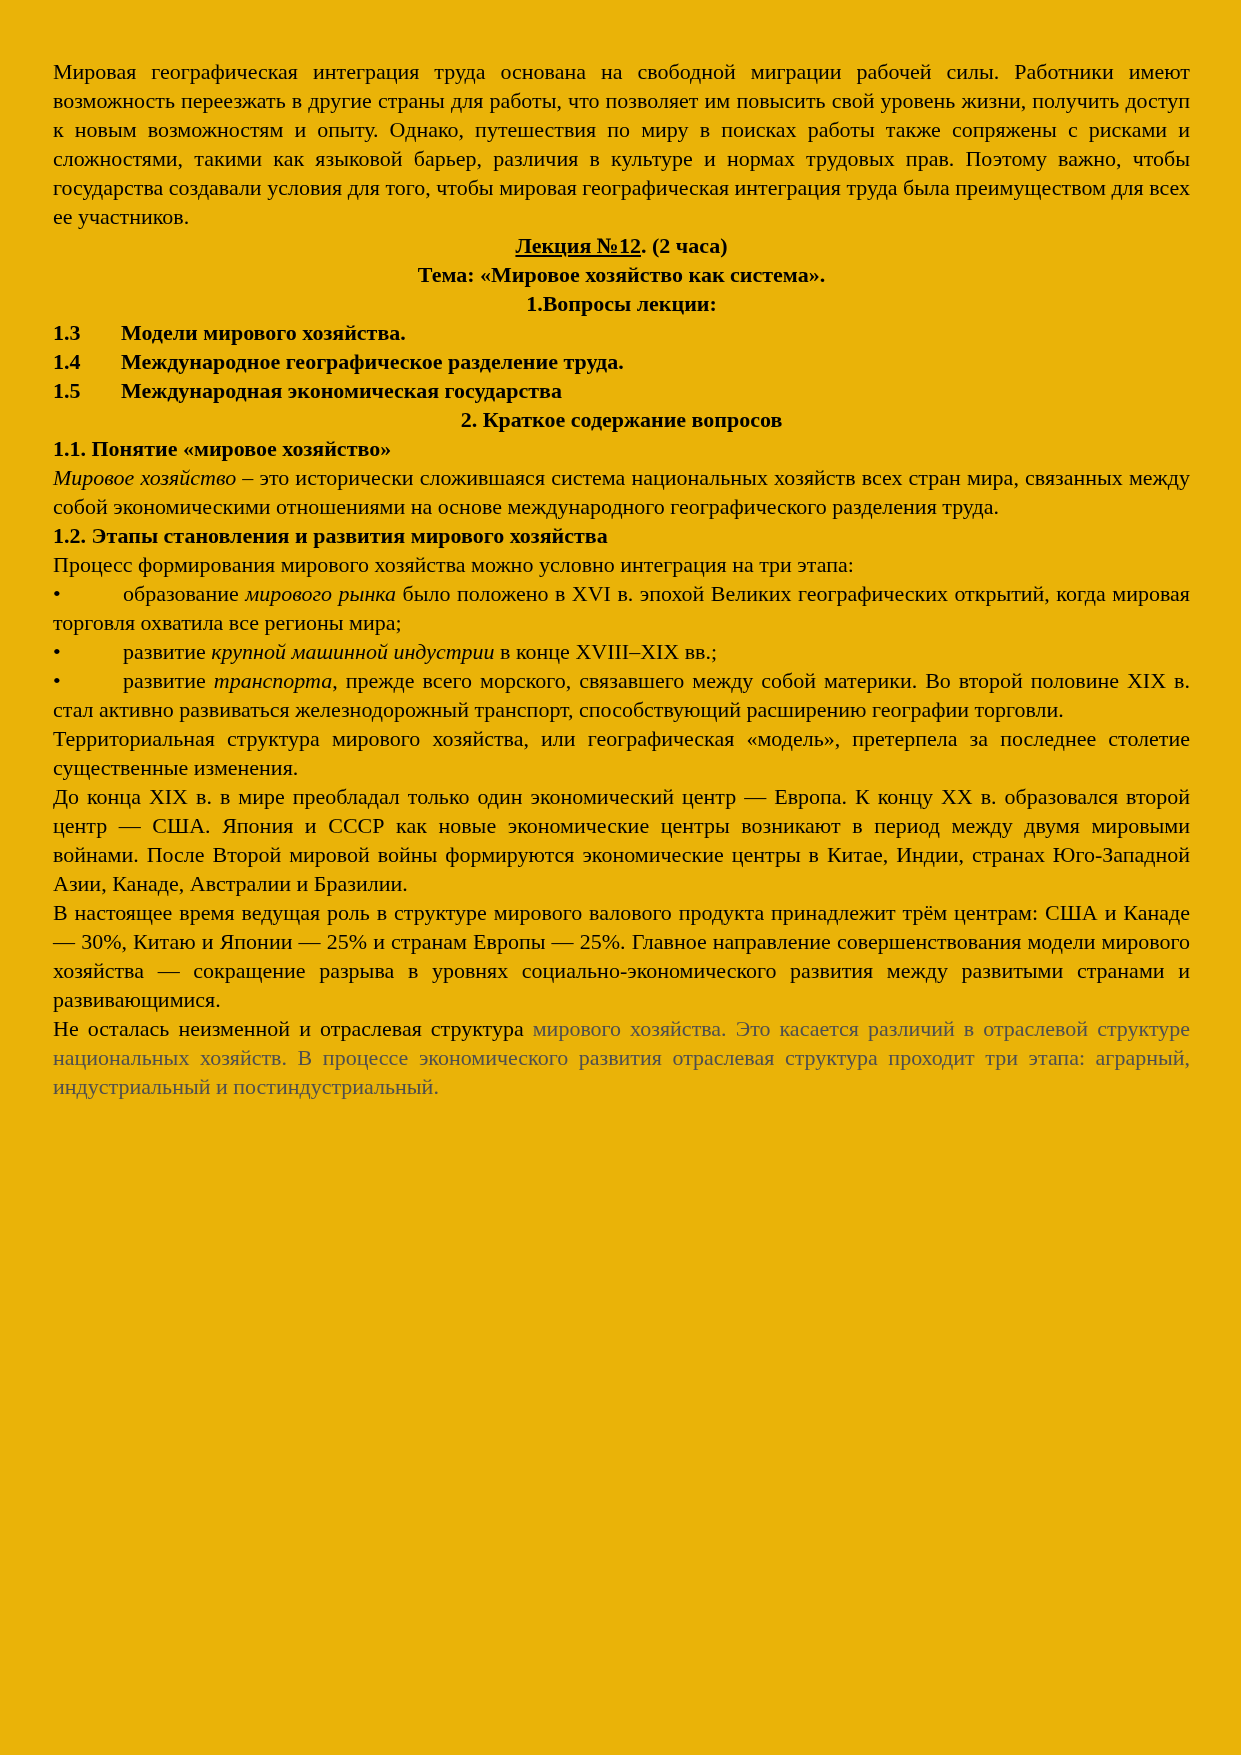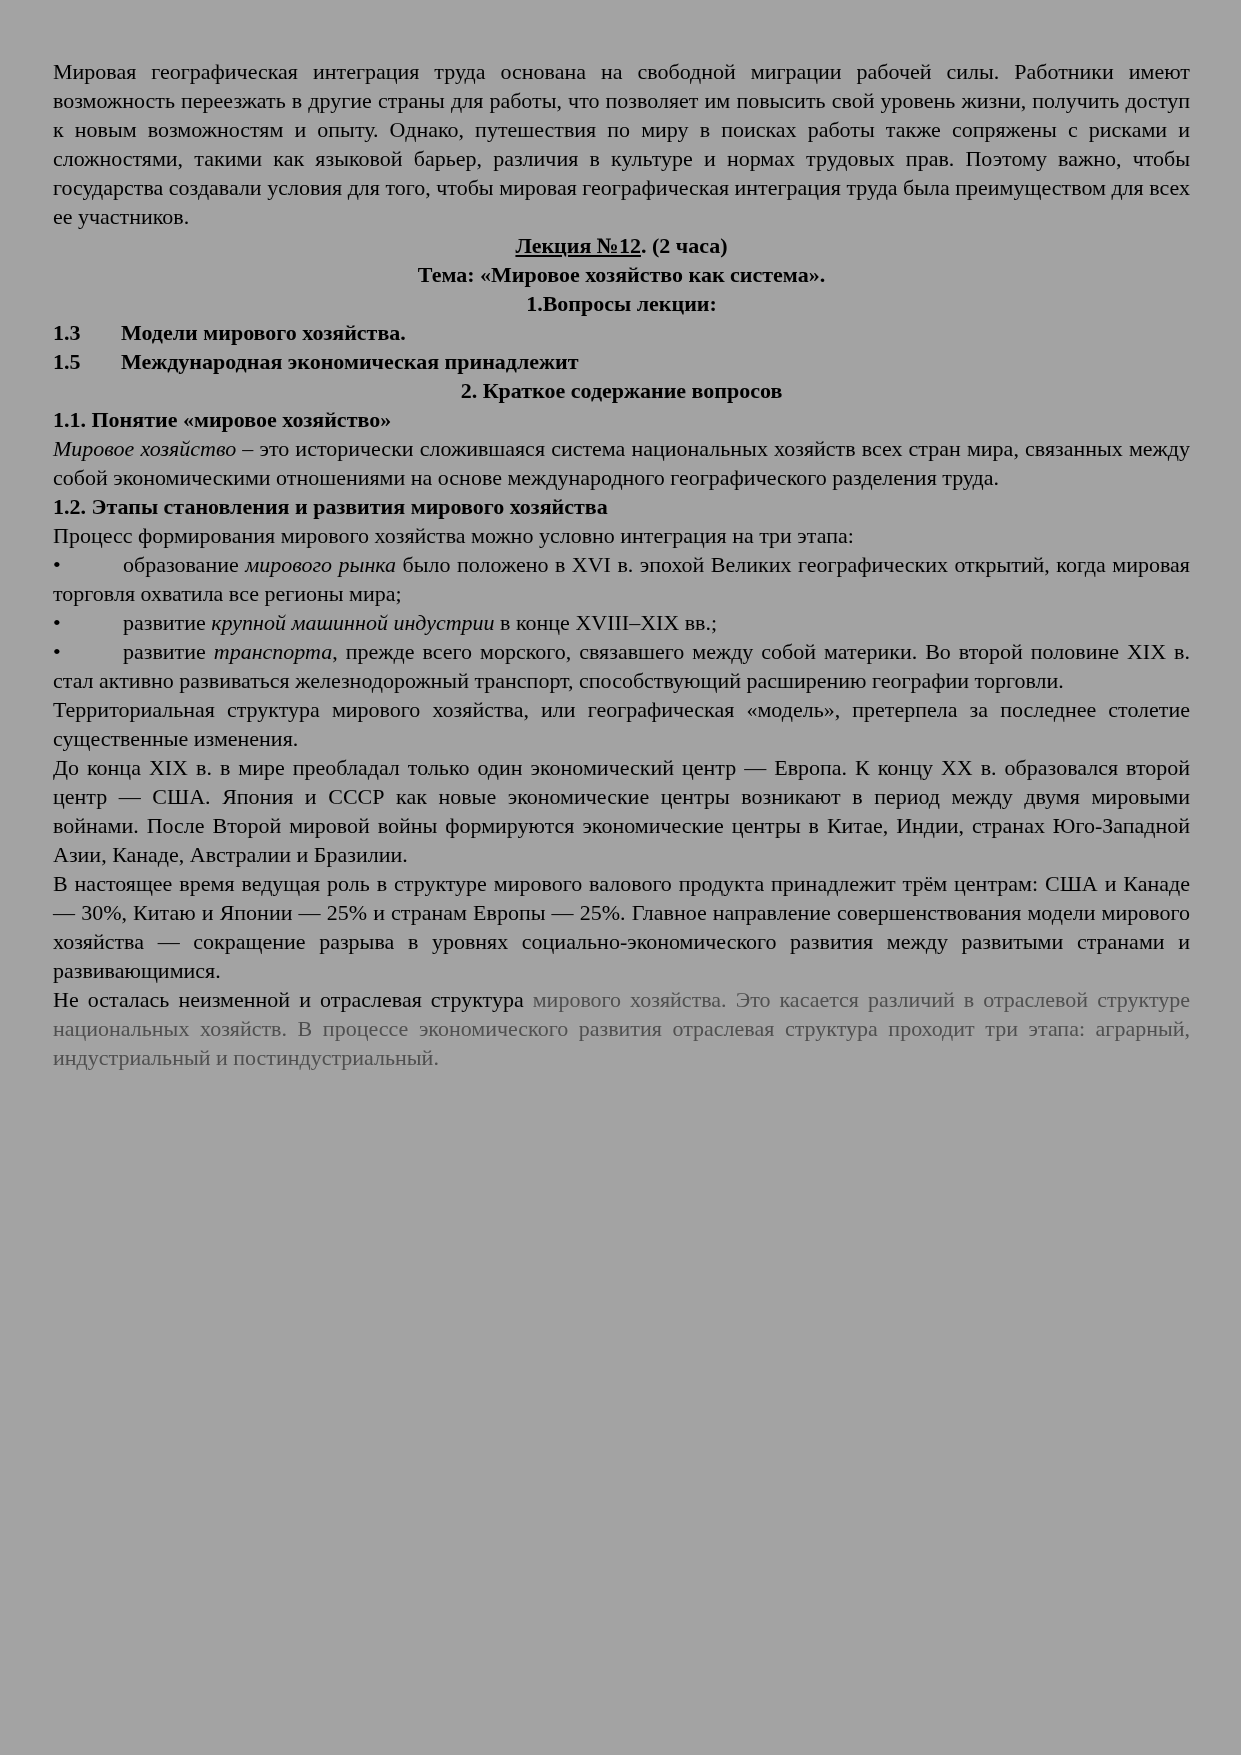--- a/index.html
+++ b/index.html
@@ -4,21 +4,21 @@
 <style>
   html, body {
     margin: 0;
     padding: 0;
     background: #ffffff;
   }
   .sheet {
     position: relative;
     width: 1241px;
     height: 1755px;
-    background: #a3a3a3;
+    background: #eab308;
     box-sizing: border-box;
     padding: 57px 51px 0 53px;
     font-family: "Liberation Serif", "DejaVu Serif", serif;
     font-size: 22px;
     line-height: 29px;
     color: #000000;
     overflow: hidden;
   }
   .para {
     margin: 0;
@@ -58,22 +58,23 @@
   <p class="para center bold"><span class="underline">Лекция №12</span><span>. (2 часа)</span></p>
 
   <p class="para center bold">Тема: «Мировое хозяйство как система».</p>
 
   <p class="para center bold">1.Вопросы лекции:</p>
 
 
 
   <p class="para bold"><span class="qnum">1.3</span><span>Модели мирового хозяйства.</span></p>
 
+  <p class="para bold"><span class="qnum">1.4</span><span>Международное географическое разделение труда.</span></p>
 
-  <p class="para bold"><span class="qnum">1.5</span><span>Международная экономическая принадлежит</span></p>
+  <p class="para bold"><span class="qnum">1.5</span><span>Международная экономическая государства</span></p>
 
   <p class="para center bold">2. Краткое содержание вопросов</p>
 
   <p class="para bold">1.1. Понятие «мировое хозяйство»</p>
 
   <p class="para"><i>Мировое хозяйство</i><span> – это исторически сложившаяся система национальных хозяйств всех стран мира, связанных между собой экономическими отношениями на основе международного географического разделения труда.</span></p>
 
   <p class="para bold">1.2. Этапы становления и развития мирового хозяйства</p>
 
   <p class="para">Процесс формирования мирового хозяйства можно условно интеграция на три этапа:</p>

